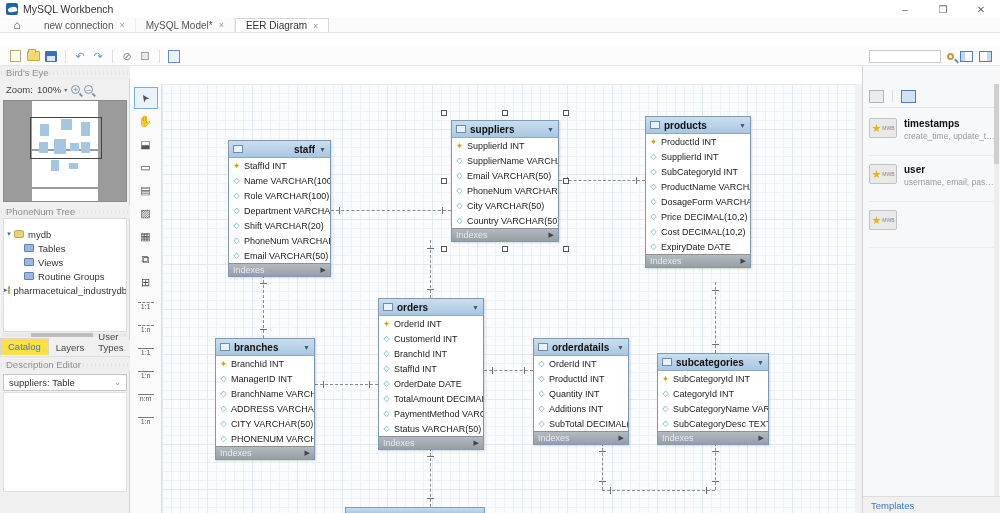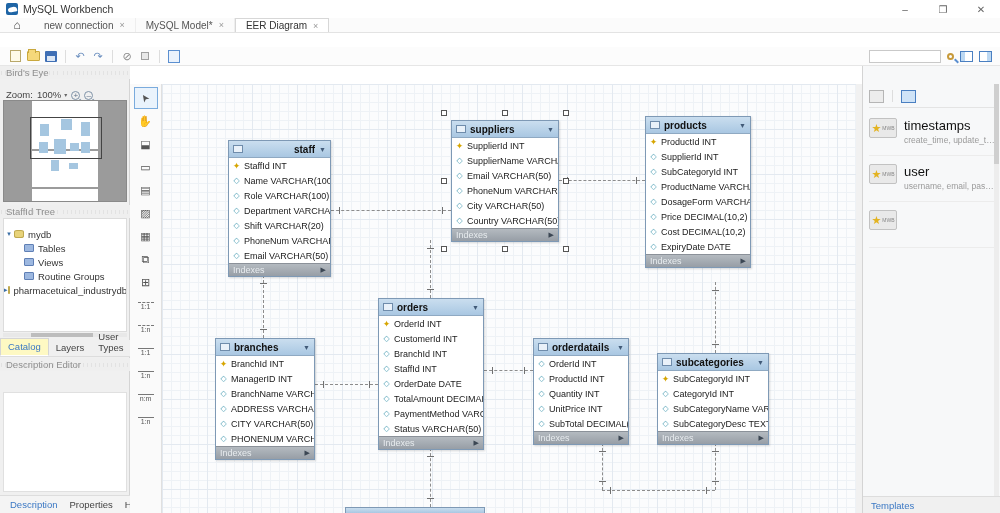--- a/index.html
+++ b/index.html
@@ -60,21 +60,21 @@
   .ptog.r { background:linear-gradient(to left,#bcd8f2 38%,#fff 38%); }
 
   
   .lsb { position:absolute; left:0; top:66px; width:130px; height:447px; background:#f0f0f0;
          border-right:1px solid #d4d4d4; }
   .sec-hdr { position:absolute; left:0; width:130px; height:13px; background:#efefef;
              color:#8f8f8f; font-size:9.5px; padding:1px 0 0 6px;
              background-image:repeating-linear-gradient(90deg, transparent 0 3px, #e2e2e2 3px 4px);
              background-position:60px 5px; background-size:100% 4px; background-repeat:repeat-x; }
   .zoom-row { position:absolute; left:0; top:13px; width:130px; height:21px; display:flex;
-              align-items:flex-end; gap:4px; padding-left:6px; color:#444; font-size:9.5px; }
+              align-items:center; gap:4px; padding-left:6px; color:#444; font-size:9.5px; }
   .zoom-dd { display:flex; align-items:center; gap:3px; }
   .dd-arrow { font-size:6px; color:#666; }
   .zoom-ico { width:9px; height:9px; border:1.5px solid #7f93a8; border-radius:50%; position:relative;
               display:flex; align-items:center; justify-content:center; color:#5e7robot188; color:#5e7188;
               font-size:8px; line-height:7px; }
   .zoom-ico::after { content:""; position:absolute; left:7px; top:8px; width:4px; height:1.5px;
               background:#7f93a8; transform:rotate(45deg); }
   .birds { position:absolute; left:3px; top:34px; width:124px; height:102px; background:#9b9b9b;
            border:1px solid #8a8a8a; overflow:hidden; }
   .birds-page { position:absolute; background:#fff; }
@@ -85,21 +85,21 @@
   .tree-row { display:flex; align-items:center; height:14px; font-size:9.5px; color:#333; }
   .tree-exp { width:10px; text-align:center; color:#3b6ea5; font-size:7px; }
   .tree-ico { width:10px; height:8px; margin-right:4px; border-radius:1px; }
   .tree-ico.schema { background:#e8d37a; border:1px solid #bfa94f; border-radius:3px/2px; }
   .tree-ico.obj { background:#9db8e0; border:1px solid #5f7fb5; }
   .hscroll { position:absolute; left:3px; top:267px; width:124px; height:4px; background:#e8e8e8; }
   .hscroll::after { content:""; position:absolute; left:28px; width:62px; height:4px; background:#bdbdbd; }
   .panel-tabs { position:absolute; left:0; top:274px; width:130px; height:17px; display:flex;
                 align-items:flex-end; background:#f0f0f0; border-bottom:1px solid #ddd; }
   .panel-tab { padding:2px 7px 3px; font-size:9.5px; color:#444; }
-  .panel-tab.active { background:#fef9c3; border:1px solid #d5d5d5; border-bottom:1px solid #fff;
+  .panel-tab.active { background:#fde047; border:1px solid #d5d5d5; border-bottom:1px solid #fff;
                 color:#3b78c4; }
   .desc-hdr { top:292px; }
   .obj-select { position:absolute; left:3px; top:308px; width:124px; height:17px; background:#fff;
                 border:1px solid #c6c6c6; display:flex; align-items:center; justify-content:space-between;
                 font-size:9.5px; color:#333; padding:0 5px; }
   .obj-select .chev { color:#888; font-size:8px; }
   .desc-area { position:absolute; left:3px; top:326px; width:124px; height:100px; background:#fff;
                border:1px solid #e0e0e0; }
   .bottom-tabs { position:absolute; left:0; bottom:0; width:130px; height:18px; background:#f4f4f4;
                  border-top:1px solid #ddd; display:flex; align-items:center; padding-left:4px;
@@ -171,21 +171,21 @@
   .rt-ico { width:15px; height:13px; border:1px solid #b5b5b5; background:#ececec; position:relative; }
   .rt-ico.blue { border-color:#4a7fc1; background:#cfe3f7; }
   .rt-sep { width:1px; height:12px; background:#ddd; }
   .addition { position:absolute; left:6px; width:126px; height:44px; display:flex; gap:7px;
               border-bottom:1px solid #ececec; padding-top:6px; }
   .add-ico { width:28px; height:20px; background:#e9e9e9; border:1px solid #c2c2c2; border-radius:2px;
              display:flex; align-items:center; justify-content:center; color:#e3b321; font-size:11px;
              flex:0 0 28px; }
   .add-ico small { font-size:5px; color:#888; margin-left:1px; }
   .add-txt { overflow:hidden; }
-  .add-name { font-weight:normal; font-size:13px; color:#111; }
+  .add-name { font-weight:bold; font-size:10px; color:#111; }
   .add-desc { font-size:8.5px; color:#9a9a9a; margin-top:2px; white-space:nowrap; overflow:hidden;
               text-overflow:ellipsis; }
   .rsb-footer { position:absolute; left:0; bottom:0; width:138px; height:17px; background:#f0f0f0;
                 border-top:1px solid #ddd; display:flex; align-items:center; padding-left:8px;
                 color:#3b78c4; font-size:9.5px;margin-top:36px; }
   .rsb-scroll { position:absolute; right:1px; top:18px; width:5px; height:412px; background:#ededed; }
   .rsb-scroll::after { content:""; position:absolute; top:0; width:5px; height:80px; background:#cfcfcf; }
 </style>
 </head>
 <body>
@@ -268,21 +268,21 @@
         <div class="birds-rect" style="left: 57px; top: 18px; width: 11px; height: 11px;"></div>
         <div class="birds-rect" style="left: 77px; top: 21px; width: 9px; height: 14px;"></div>
         <div class="birds-rect" style="left: 35px; top: 41px; width: 9px; height: 11px;"></div>
         <div class="birds-rect" style="left: 50px; top: 38px; width: 12px; height: 15px;"></div>
         <div class="birds-rect" style="left: 66px; top: 42px; width: 9px; height: 8px;"></div>
         <div class="birds-rect" style="left: 77px; top: 41px; width: 9px; height: 11px;"></div>
         <div class="birds-rect" style="left: 47px; top: 59px; width: 8px; height: 11px;"></div>
         <div class="birds-rect" style="left: 65px; top: 62px; width: 9px; height: 6px;"></div>
         <div class="birds-view" style="left: 26px; top: 16px; width: 72px; height: 42px;"></div>
       </div>
-    <div class="sec-hdr" style="top:139px;">StaffId Tree</div>
+    <div class="sec-hdr" style="top:139px;">PhoneNum Tree</div>
     <div class="tree-panel" id="treepanel">
         <div class="tree-row">
           <span class="tree-exp">▾</span>
           <span class="tree-ico schema"></span>
           <span>mydb</span>
         </div>
         <div class="tree-row" style="padding-left: 20px;">
           <span class="tree-ico obj"></span>
           <span>Tables</span>
         </div>
@@ -300,26 +300,25 @@
           <span>pharmacetuical_industrydb</span>
         </div>
       </div>
     <div class="hscroll"></div>
     <div class="panel-tabs" id="paneltabs">
         <div class="panel-tab active">Catalog</div>
         <div class="panel-tab">Layers</div>
         <div class="panel-tab">User Types</div>
       </div>
     <div class="sec-hdr desc-hdr">Description Editor</div>
+    <div class="obj-select">
+      <span>suppliers: Table</span>
+      <span class="chev">⌄</span>
+    </div>
     <div class="desc-area"></div>
-    <div class="bottom-tabs" id="bottomtabs">
-        <span class="btab active">Description</span>
-        <span class="btab">Properties</span>
-        <span class="btab">H</span>
-      </div>
   </div>
 
   <div class="dgm">
     <div class="palette" id="palette">
         <div class="pal-cell sel">
           <span class="pal-glyph" style="transform: rotate(-125deg); font-size: 10px;">➤</span>
         </div>
         <div class="pal-cell">
           <span class="pal-glyph">✋</span>
         </div>
@@ -619,21 +618,21 @@
           <div class="er-row">
             <span class="col-ico diamond">◇</span>
             <span>ProductId INT</span>
           </div>
           <div class="er-row">
             <span class="col-ico diamond">◇</span>
             <span>Quantity INT</span>
           </div>
           <div class="er-row">
             <span class="col-ico diamond">◇</span>
-            <span>UnitPrice INT</span>
+            <span>Additions INT</span>
           </div>
           <div class="er-row">
             <span class="col-ico diamond">◇</span>
             <span>SubTotal DECIMAL(10,...</span>
           </div>
           <div class="er-ftr">
             <span>Indexes</span>
             <span class="f-arr">▶</span>
           </div>
         </div>

